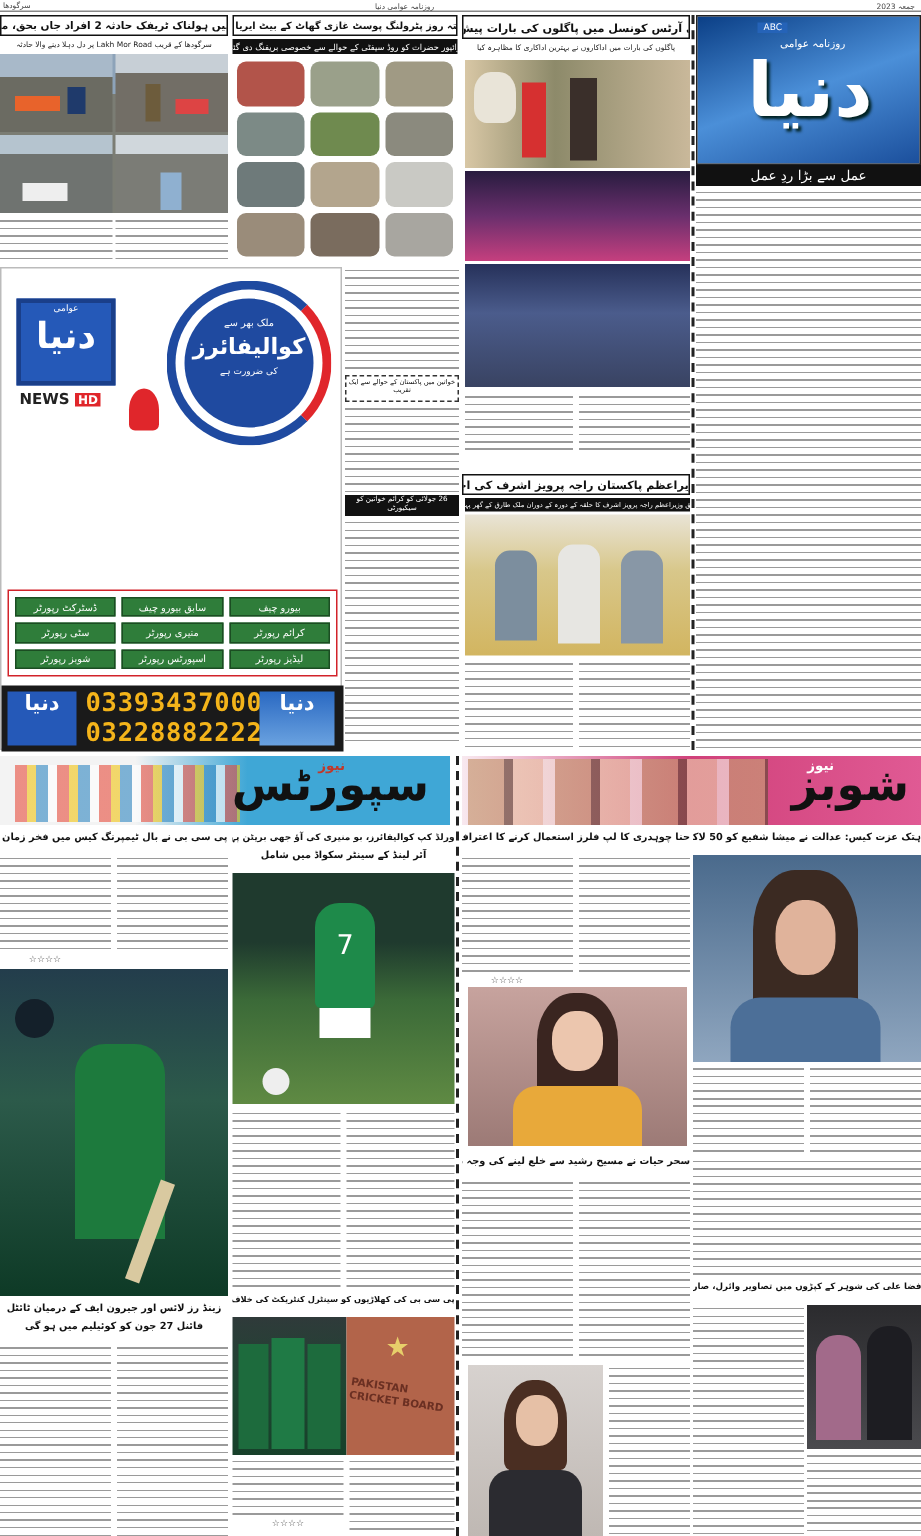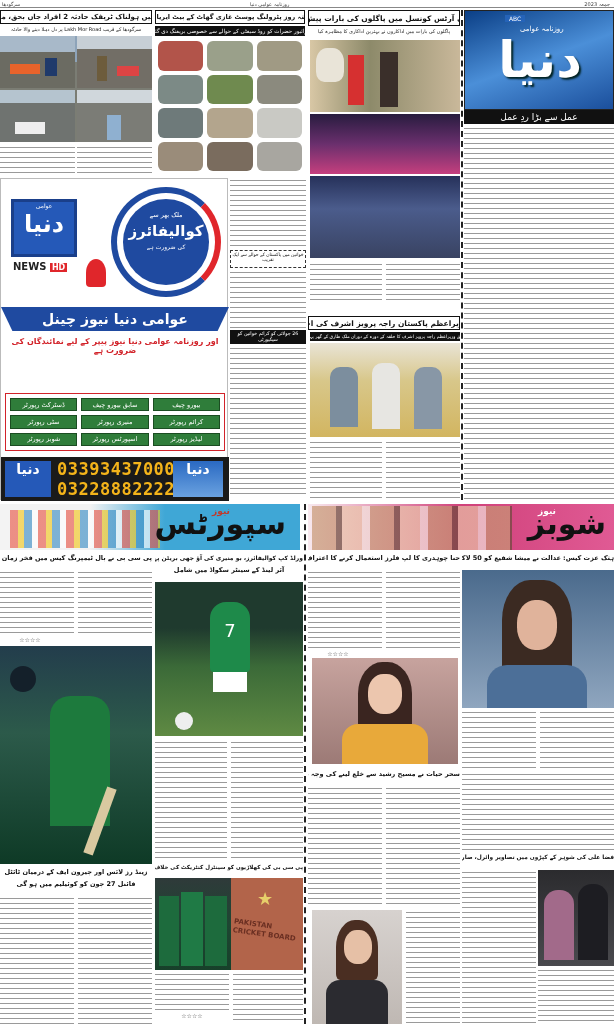--- a/index.html
+++ b/index.html
@@ -99,22 +99,20 @@
     <div style="font-size:24px;font-weight:bold;line-height:30px">دنیا</div>
   </div>
   <div class="abs" style="left:12px;top:82px;font-size:10px;font-weight:bold;color:#222"><span>NEWS</span> <span style="background:#e0262b;color:#fff;padding:0 2px;font-size:8px">HD</span></div>
   <div class="abs" style="left:85px;top:80px;width:20px;height:28px;background:#e0262b;border-radius:50% 50% 4px 4px"></div>
   <div class="abs" style="left:110px;top:8px;width:110px;height:110px;border-radius:50%;border:6px solid #1f4aa0;border-right-color:#e0262b"></div>
   <div class="abs" style="left:122px;top:20px;width:86px;height:86px;border-radius:50%;background:#1f4aa0;color:#fff;text-align:center;direction:rtl;padding-top:12px">
     <div style="font-size:6.5px">ملک بھر سے</div>
     <div style="font-size:15px;font-weight:bold;line-height:24px">کوالیفائرز</div>
     <div style="font-size:6px">کی ضرورت ہے</div>
   </div>
-  <div class="abs" style="left:0;top:128px;width:228px;height:24px;background:#1f4aa0;color:#fff;font-size:14px;font-weight:bold;text-align:center;direction:rtl;line-height:24px;clip-path:polygon(0 0,100% 0,95% 100%,5% 100%)">عوامی دنیا نیوز چینل</div>
-  <div class="abs rtl" style="left:4px;top:158px;width:220px;font-size:8px;color:#d2232a;text-align:center;font-weight:bold">اور روزنامہ عوامی دنیا نیوز پیپر کے لیے نمائندگان کی ضرورت ہے</div>
   <div class="abs" style="left:4px;top:214px;width:220px;height:58px;border:1.5px solid #d2232a;display:grid;grid-template-columns:repeat(3,1fr);gap:4px;padding:4px;direction:rtl">
     <div class="green-btn">بیورو چیف</div>
     <div class="green-btn">سابق بیورو چیف</div>
     <div class="green-btn">ڈسٹرکٹ رپورٹر</div>
     <div class="green-btn">کرائم رپورٹر</div>
     <div class="green-btn">منیری رپورٹر</div>
     <div class="green-btn">سٹی رپورٹر</div>
     <div class="green-btn">لیڈیز رپورٹر</div>
     <div class="green-btn">اسپورٹس رپورٹر</div>
     <div class="green-btn">شوبز رپورٹر</div>

